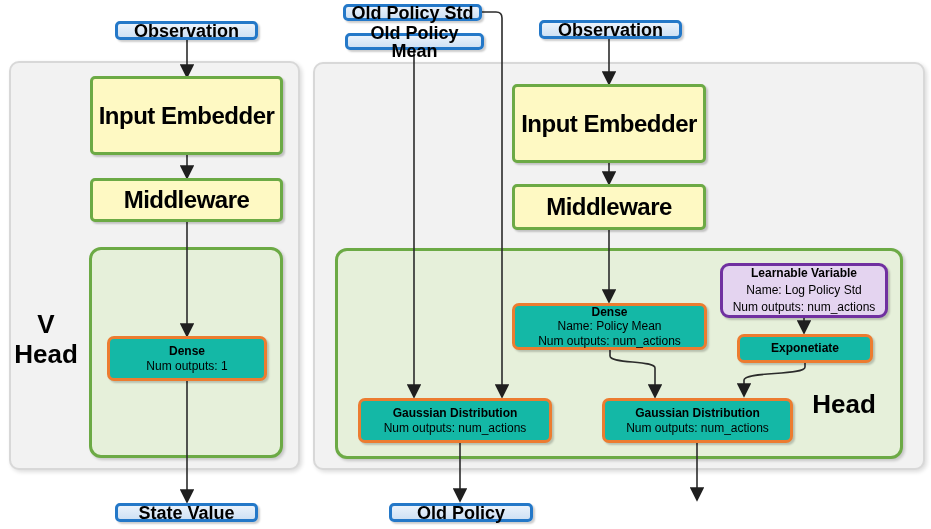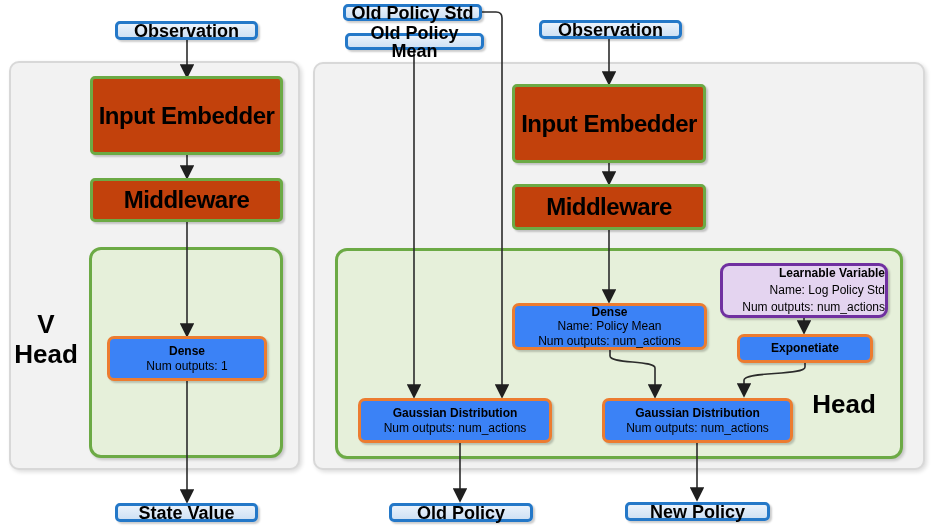--- a/index.html
+++ b/index.html
@@ -21,30 +21,30 @@
   .node{
     display:flex;flex-direction:column;align-items:center;justify-content:center;
     text-align:center;z-index:3;box-shadow:2px 2px 2px rgba(0,0,0,0.20);
   }
   .blue-node{
     background:linear-gradient(#eaf2fb,#cfe1f4);
     border:3px solid #2478c8;border-radius:5px;
     font-size:18px;font-weight:bold;line-height:1;
   }
   .green-node{
-    background:#c2410c;border:3px solid #6caa45;border-radius:5px;
+    background:#fef9c3;border:3px solid #6caa45;border-radius:5px;
     font-size:24px;font-weight:bold;letter-spacing:-0.5px;
   }
   .orange-node{
-    background:#3b82f6;border:3px solid #ec7c30;border-radius:7px;
+    background:#14b8a6;border:3px solid #ec7c30;border-radius:7px;
     font-size:12px;line-height:15px;
   }
   .purple-node{
     background:#e4d4f0;border:3px solid #7030a0;border-radius:9px;
-    font-size:12px;line-height:17px;align-items:flex-end;
+    font-size:12px;line-height:17px;
   }
   .node .title{font-weight:bold;}
   .big-label{
     z-index:3;font-size:26px;font-weight:bold;line-height:1.15;text-align:center;
   }
   #connectors{position:absolute;left:0;top:0;z-index:2;}
 </style>
 </head>
 <body>
 
@@ -154,17 +154,14 @@
   </div>
 
   <div class="abs big-label" style="left:798px;top:390px;width:92px;">
     <div>Head</div>
   </div>
 
   <div class="abs node blue-node" style="left:389px;top:503px;width:144px;height:19px;text-align:right;">
     <span>Old Policy</span>
   </div>
 
-  <div class="abs node blue-node" style="left:625px;top:502px;width:145px;height:19px;">
-    <span>New Policy</span>
-  </div>
 
 </div>
 
 </body></html>

